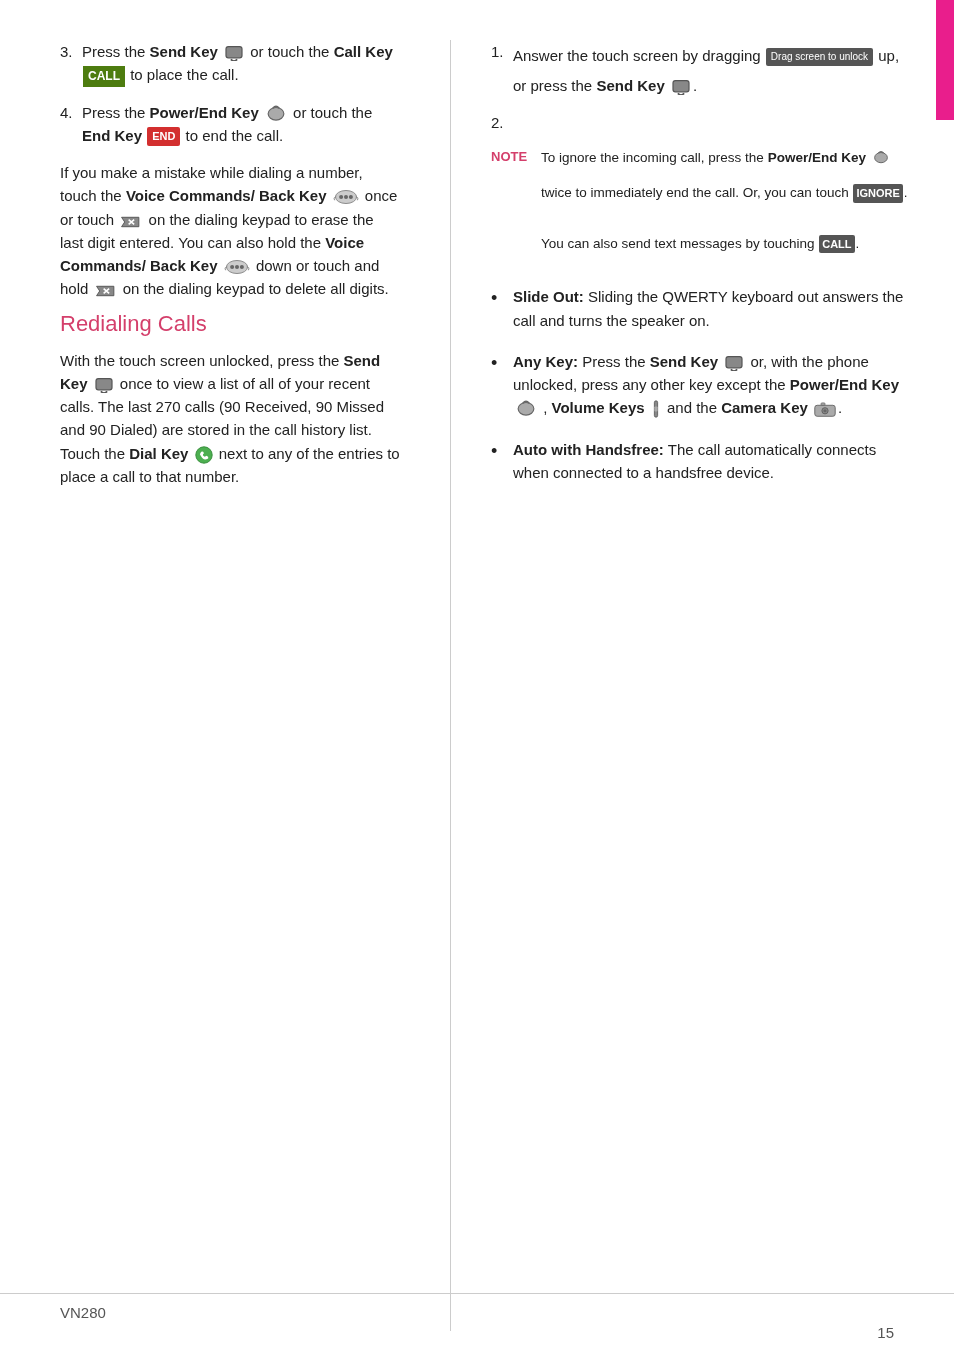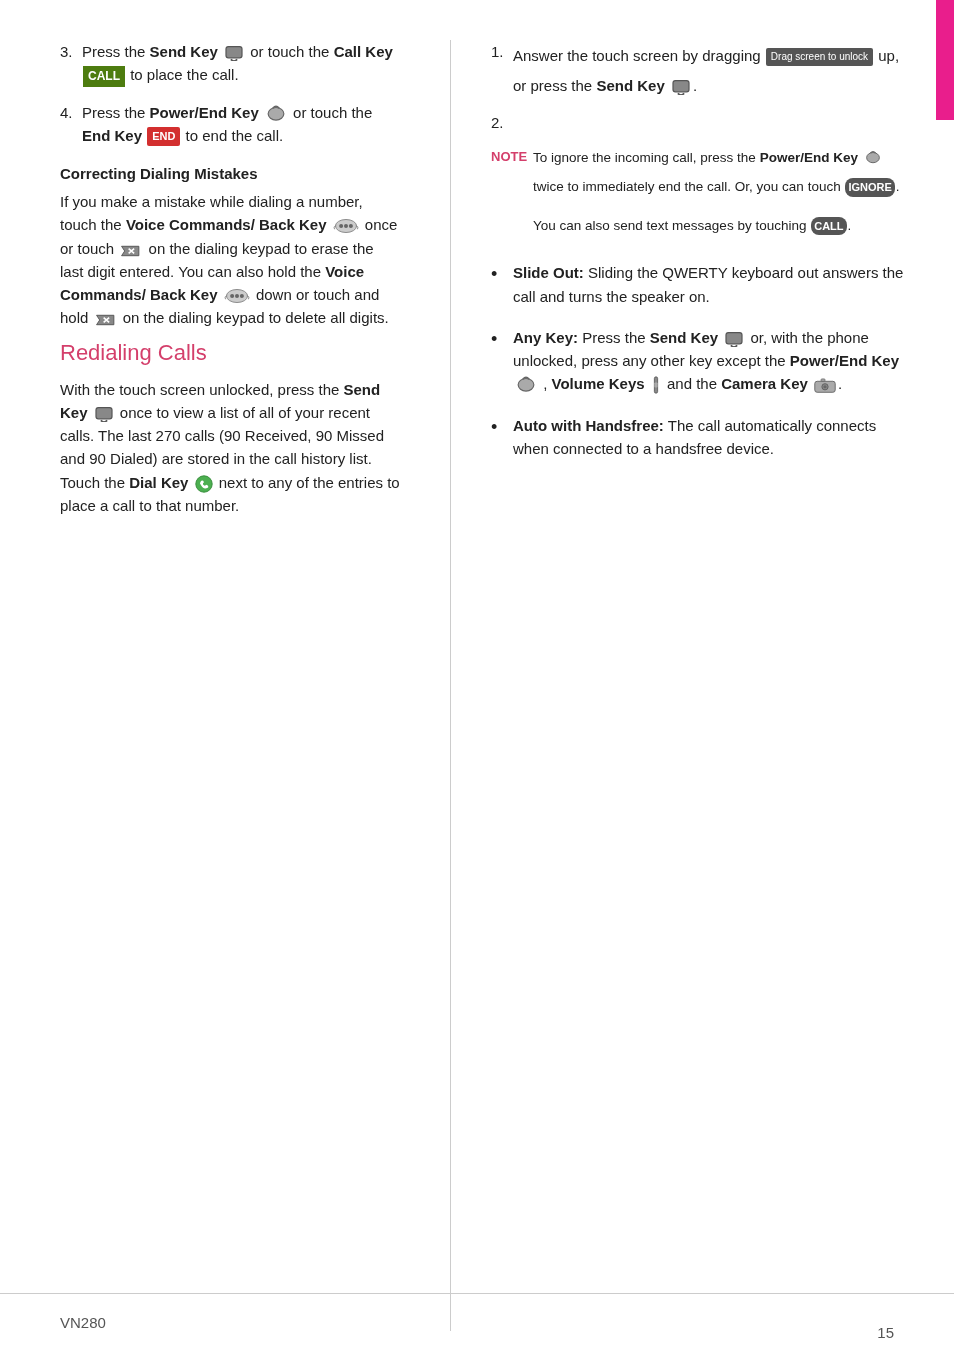--- a/index.html
+++ b/index.html
@@ -75,24 +75,24 @@
       font-size: 18px;
       color: #222;
     }
     
     .key-badge {
       display: inline-block;
       background: #555;
       color: #fff;
       font-size: 11px;
       padding: 1px 3px;
-      border-radius: 8px;
+      border-radius: 2px;
       font-weight: bold;
       vertical-align: middle;
-      margin: 10px 1px;
+      margin: 16px 1px;
     }
     .key-badge-green {
       background: #4d7c0f;
       color: #fff;
       font-size: 12px;
       padding: 1px 5px;
       border-radius: 0;
       font-weight: bold;
       display: inline-block;
       vertical-align: middle;
@@ -182,41 +182,41 @@
       width: 10px;
       height: 18px;
       vertical-align: middle;
       margin: 0 2px;
     }
     b { font-weight: bold; }
     
     .note-block {
       display: flex;
       margin: 10px 0 16px 0;
+      gap: 8px;
     }
     .note-label {
       color: #d43f6b;
       font-size: 13px;
       font-weight: bold;
       min-width: 42px;
       padding-top: 1px;
     }
     .note-content {
       font-size: 13.5px;
       line-height: 1.5;
     }
     
     .footer {
       position: absolute;
       bottom: 30px;
       left: 0;
       right: 0;
       display: flex;
       justify-content: space-between;
-      align-items: center;
       padding: 0 60px;
       border-top: 1px solid #ccc;
       padding-top: 10px;
     }
     .footer-model {
       font-size: 15px;
       color: #555;
     }
     .footer-page {
       font-size: 15px;
@@ -270,21 +270,20 @@
               <ellipse cx="14" cy="12" rx="10" ry="8" fill="#aaa" stroke="#666" stroke-width="1.5"></ellipse>
               <path d="M10 5 Q14 0 18 5" stroke="#666" stroke-width="2" fill="none"></path>
             </svg>
           </span>
           or touch the <b>End Key</b>
           <span class="key-badge-red">END</span>
           to end the call.
         </span>
       </div>
 
-      <div class="sub-heading">Correcting Dialing Mistakes</div>
       <p>
         If you make a mistake while dialing a number, touch the <b>Voice Commands/ Back Key</b>
         <span class="icon-voice">
           <svg viewBox="0 0 32 20" fill="none" xmlns="http://www.w3.org/2000/svg">
             <ellipse cx="16" cy="10" rx="13" ry="8" fill="#ccc" stroke="#888" stroke-width="1.2"></ellipse>
             <circle cx="10" cy="10" r="2.5" fill="#666"></circle>
             <circle cx="16" cy="10" r="2.5" fill="#666"></circle>
             <circle cx="22" cy="10" r="2.5" fill="#666"></circle>
             <path d="M4 10 Q0 10 2 14" stroke="#888" stroke-width="1.2" fill="none"></path>
             <path d="M28 10 Q32 10 30 14" stroke="#888" stroke-width="1.2" fill="none"></path>

